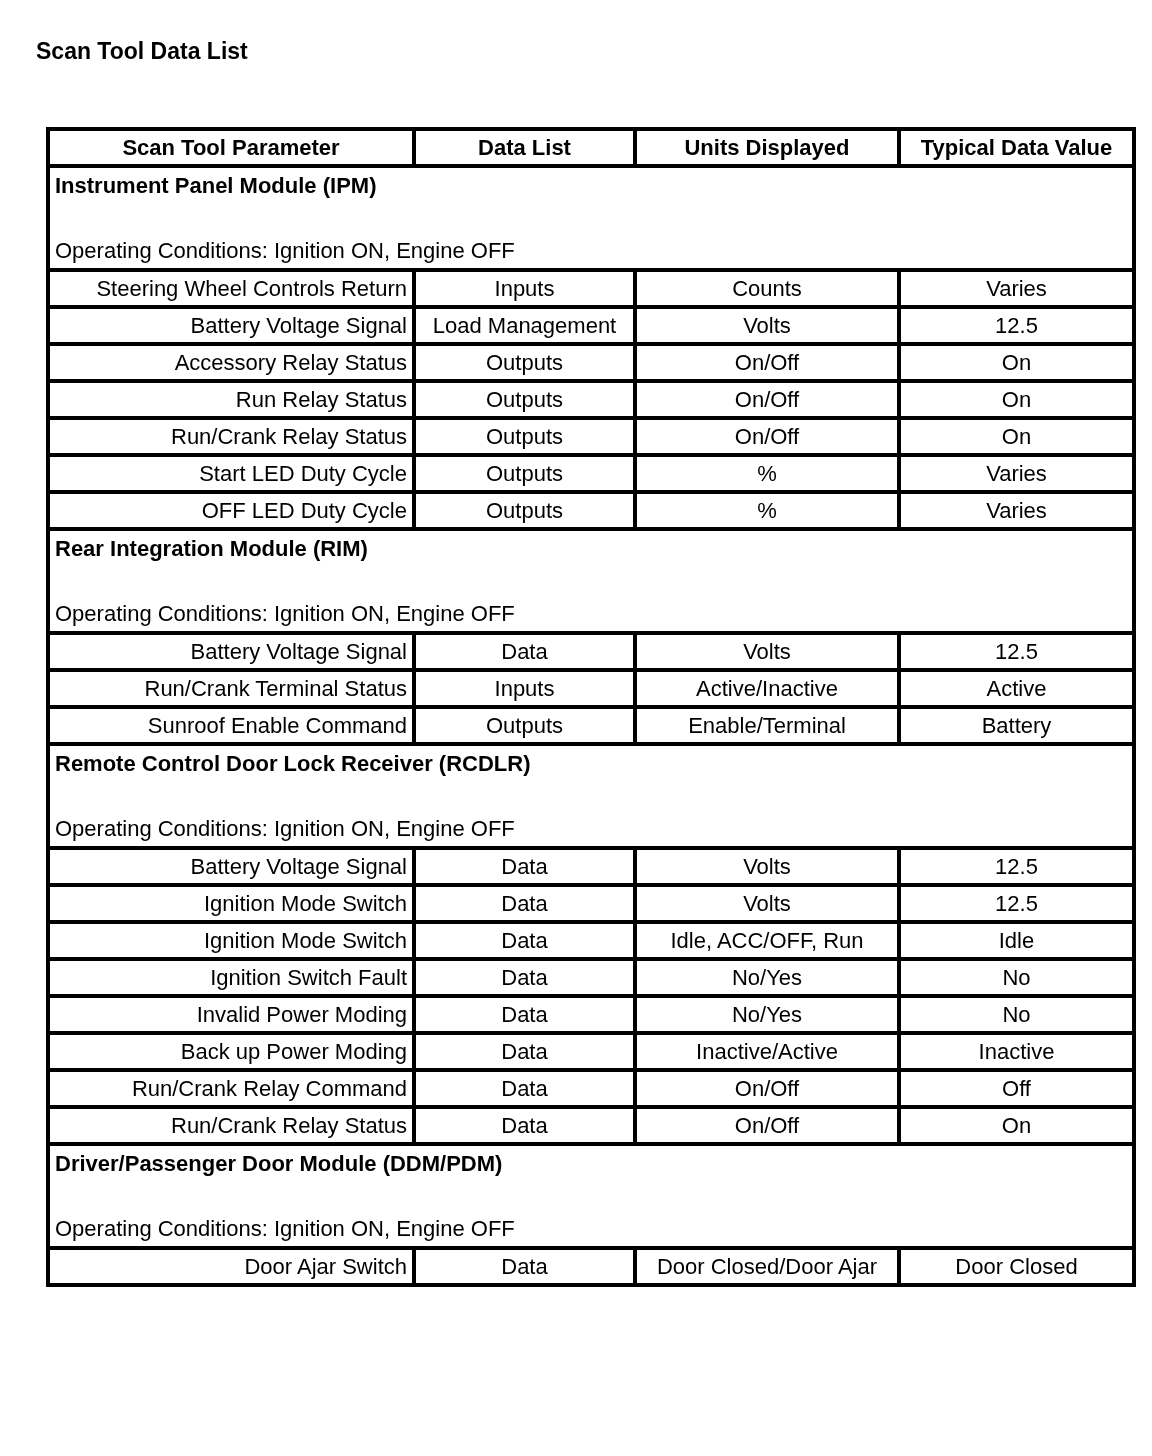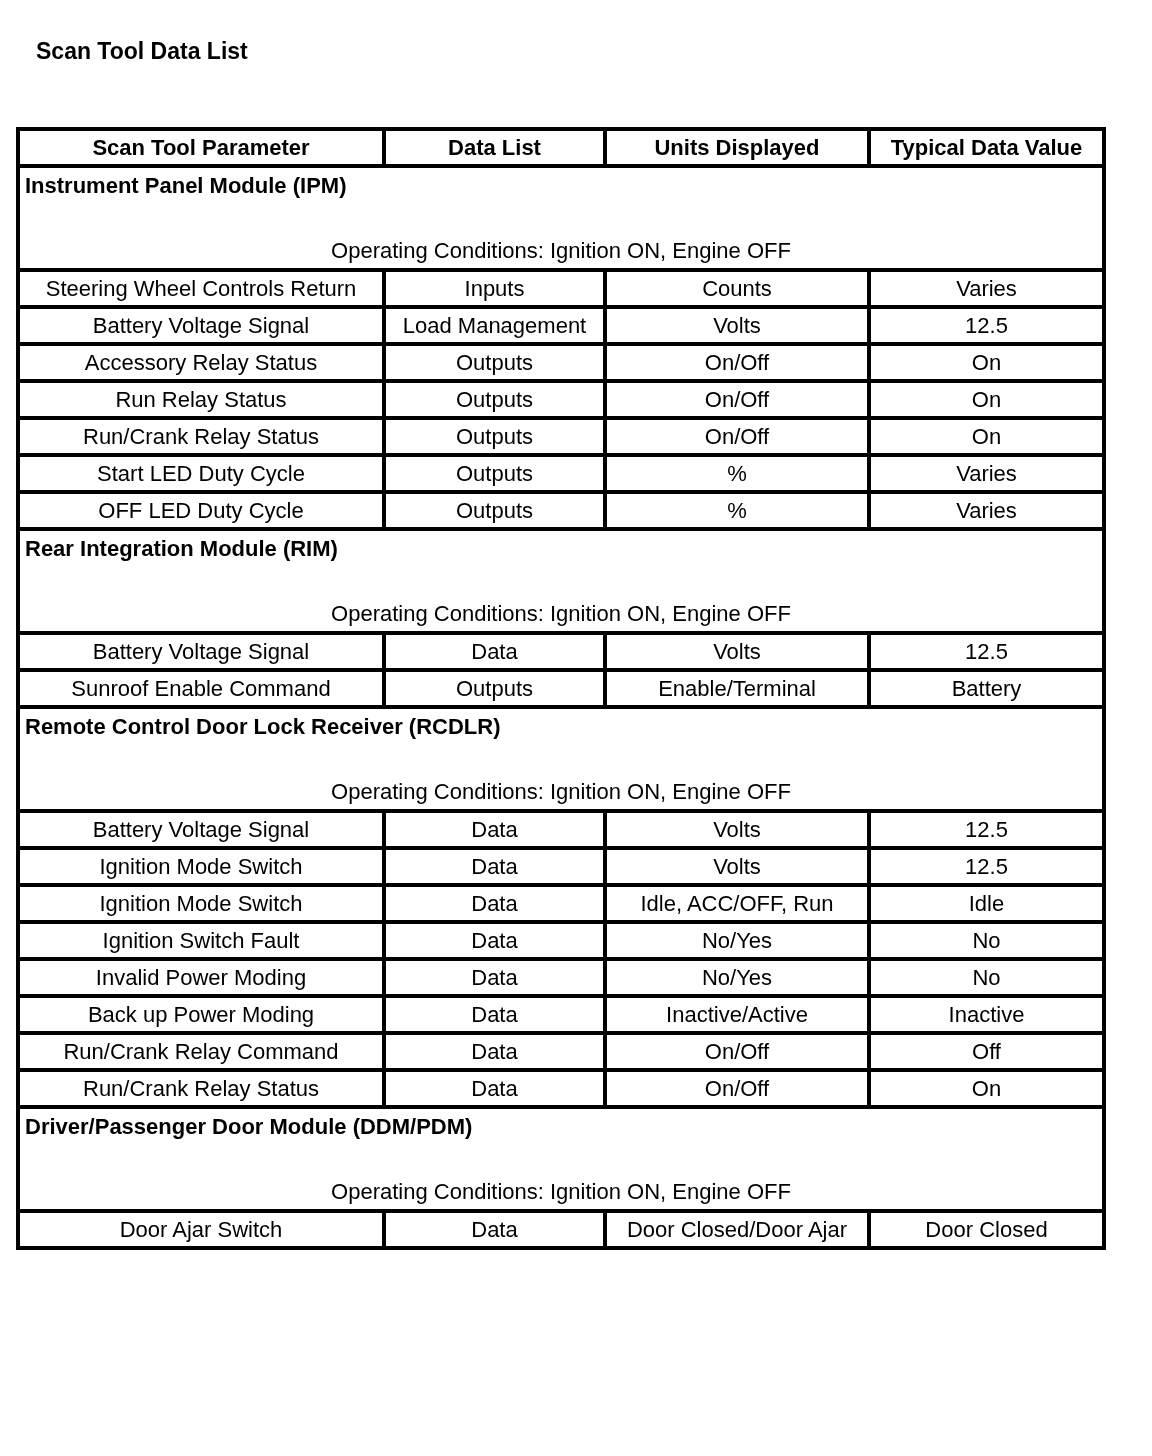--- a/index.html
+++ b/index.html
@@ -18,21 +18,21 @@
     .page-title {
       position: absolute;
       left: 36px;
       top: 38px;
       font-size: 23px;
       font-weight: bold;
       letter-spacing: 0px;
     }
     table.data-table {
       position: absolute;
-      left: 16px;
+      left: 46px;
       top: 127px;
       width: 1086px;
       border-collapse: collapse;
       table-layout: fixed;
       font-size: 22px;
     }
     table.data-table col.c1 { width: 366px; }
     table.data-table col.c2 { width: 221px; }
     table.data-table col.c3 { width: 264px; }
     table.data-table col.c4 { width: 235px; }
@@ -45,21 +45,21 @@
       height: 33px;
       line-height: 33px;
       vertical-align: middle;
     }
     table.data-table th {
       font-weight: bold;
       text-align: center;
       font-size: 22px;
       height: 33px;
     }
-    td.param { text-align: center; padding-left: 4px; margin-left: 35px; }
+    td.param { text-align: right; padding-left: 4px; margin-left: 35px; }
     td.center { text-align: center; padding: 0 2px; }
     td.section {
       height: 100px;
       vertical-align: top;
       padding: 0 4px;
       line-height: 33px;
       margin-top: 18px;
     }
     .section-title {
       display: block;
@@ -68,21 +68,20 @@
       line-height: 36px;
     }
     .section-gap {
       display: block;
       height: 32px;
     }
     .section-cond {
       display: block;
       height: 34px;
       line-height: 34px;
-      text-align: center;
     }
   </style>
 </head>
 <body>
 
 <div class="page-title">Scan Tool Data List</div>
 
 <table class="data-table">
   <colgroup>
     <col class="c1">
@@ -157,20 +156,26 @@
         <span class="section-cond">Operating Conditions: Ignition ON, Engine OFF</span>
       </td>
     </tr>
     <tr>
       <td class="param">Battery Voltage Signal</td>
       <td class="center">Data</td>
       <td class="center">Volts</td>
       <td class="center">12.5</td>
     </tr>
     <tr>
+      <td class="param">Run/Crank Terminal Status</td>
+      <td class="center">Inputs</td>
+      <td class="center">Active/Inactive</td>
+      <td class="center">Active</td>
+    </tr>
+    <tr>
       <td class="param">Sunroof Enable Command</td>
       <td class="center">Outputs</td>
       <td class="center">Enable/Terminal</td>
       <td class="center">Battery</td>
     </tr>
 
     <tr>
       <td class="section" colspan="4">
         <span class="section-title">Remote Control Door Lock Receiver (RCDLR)</span>
         <span class="section-gap"></span>

